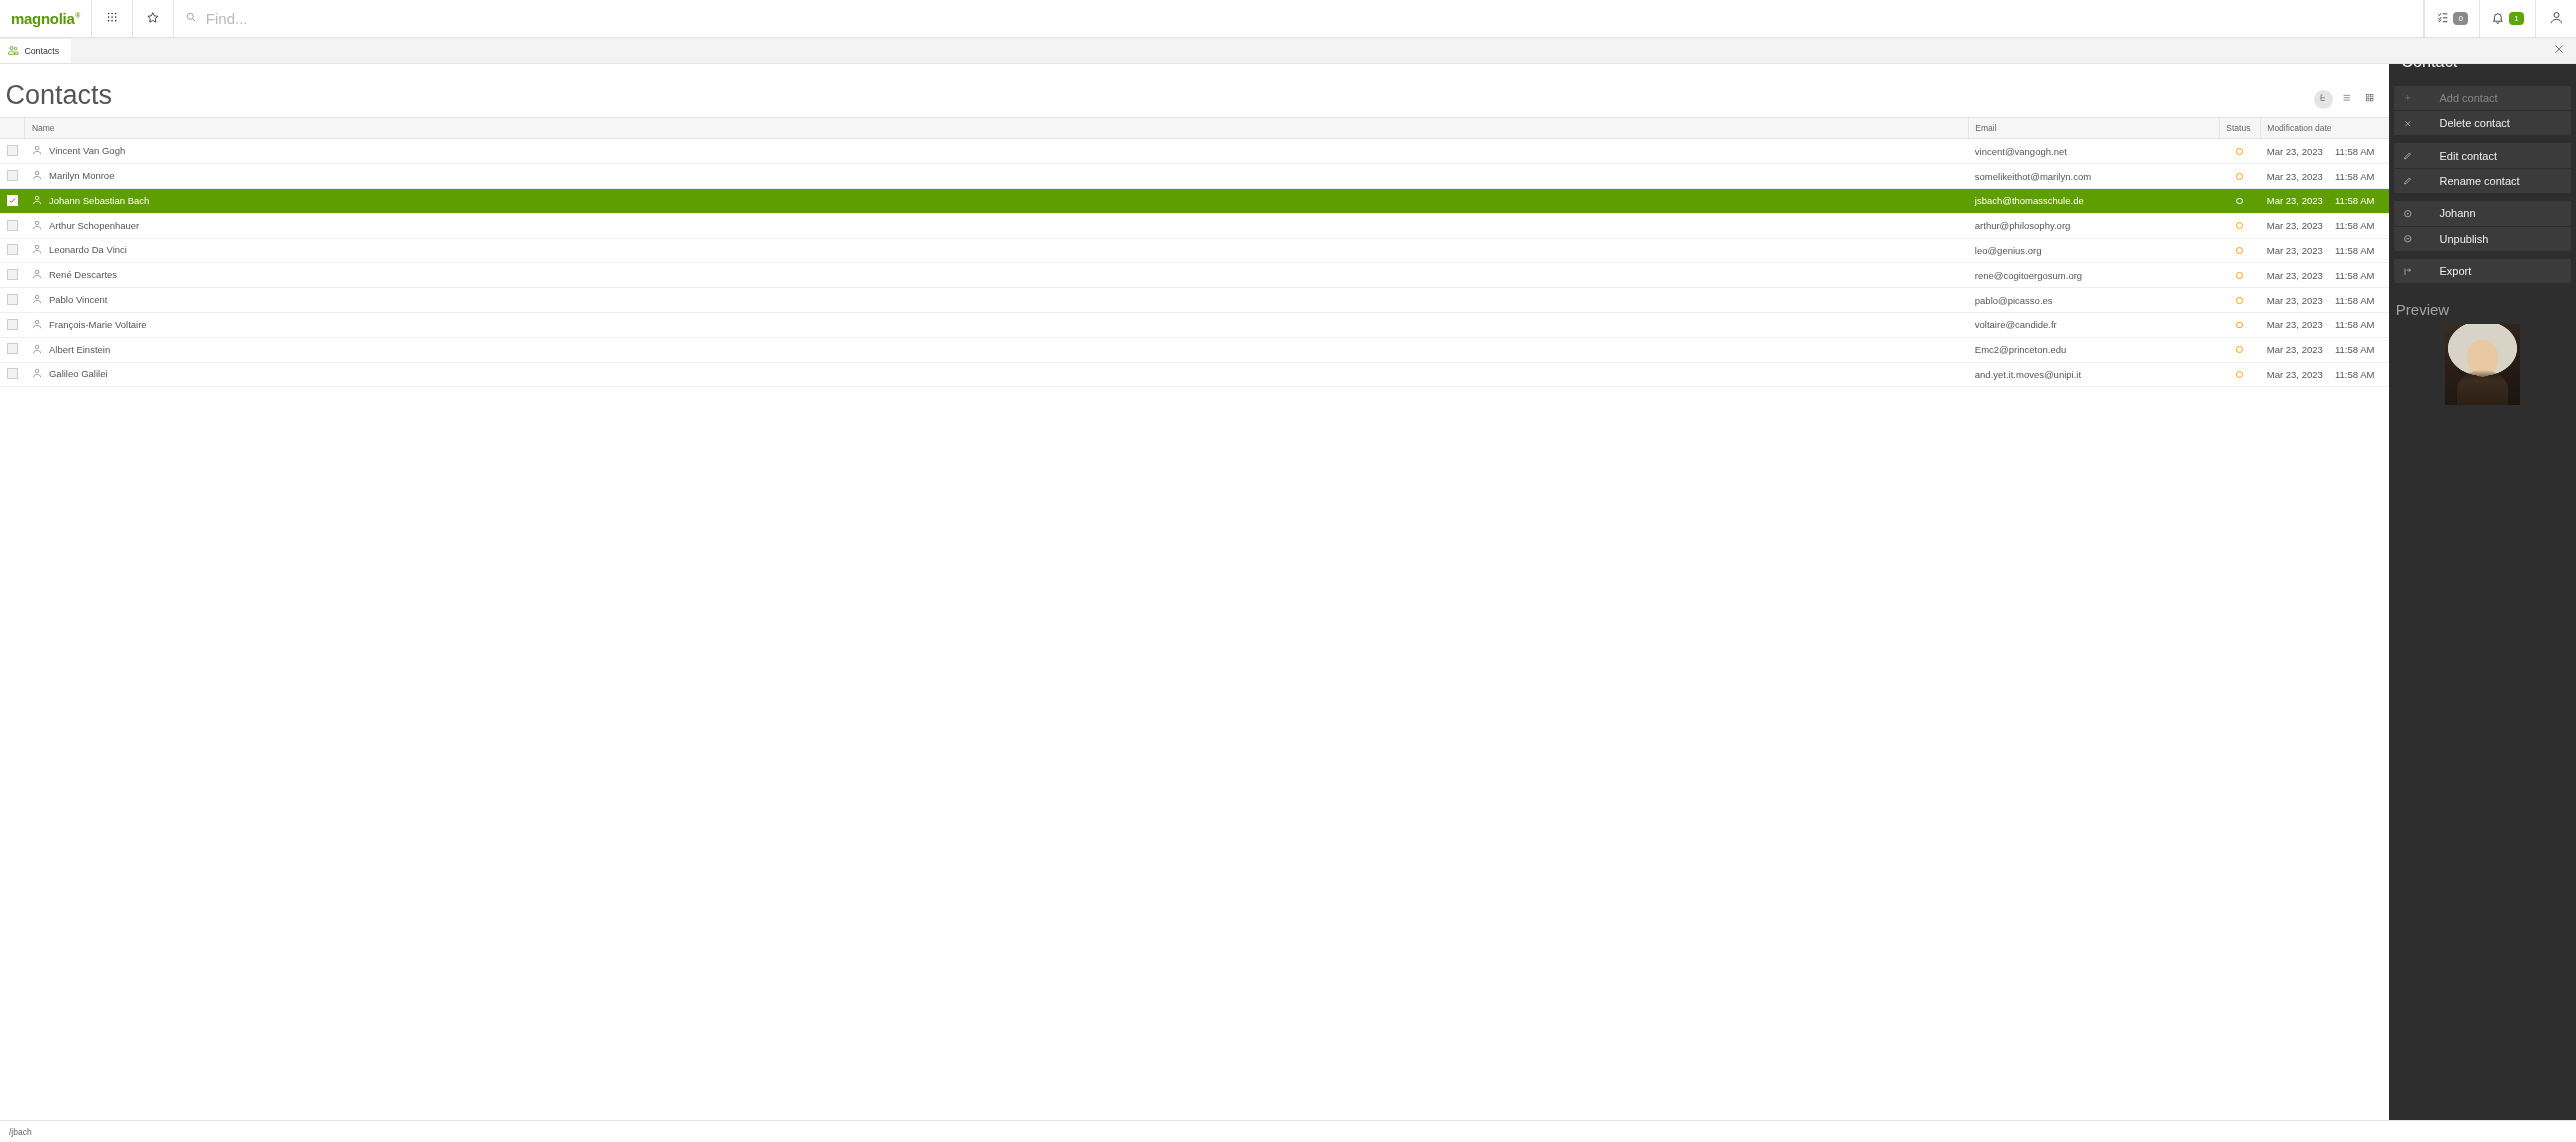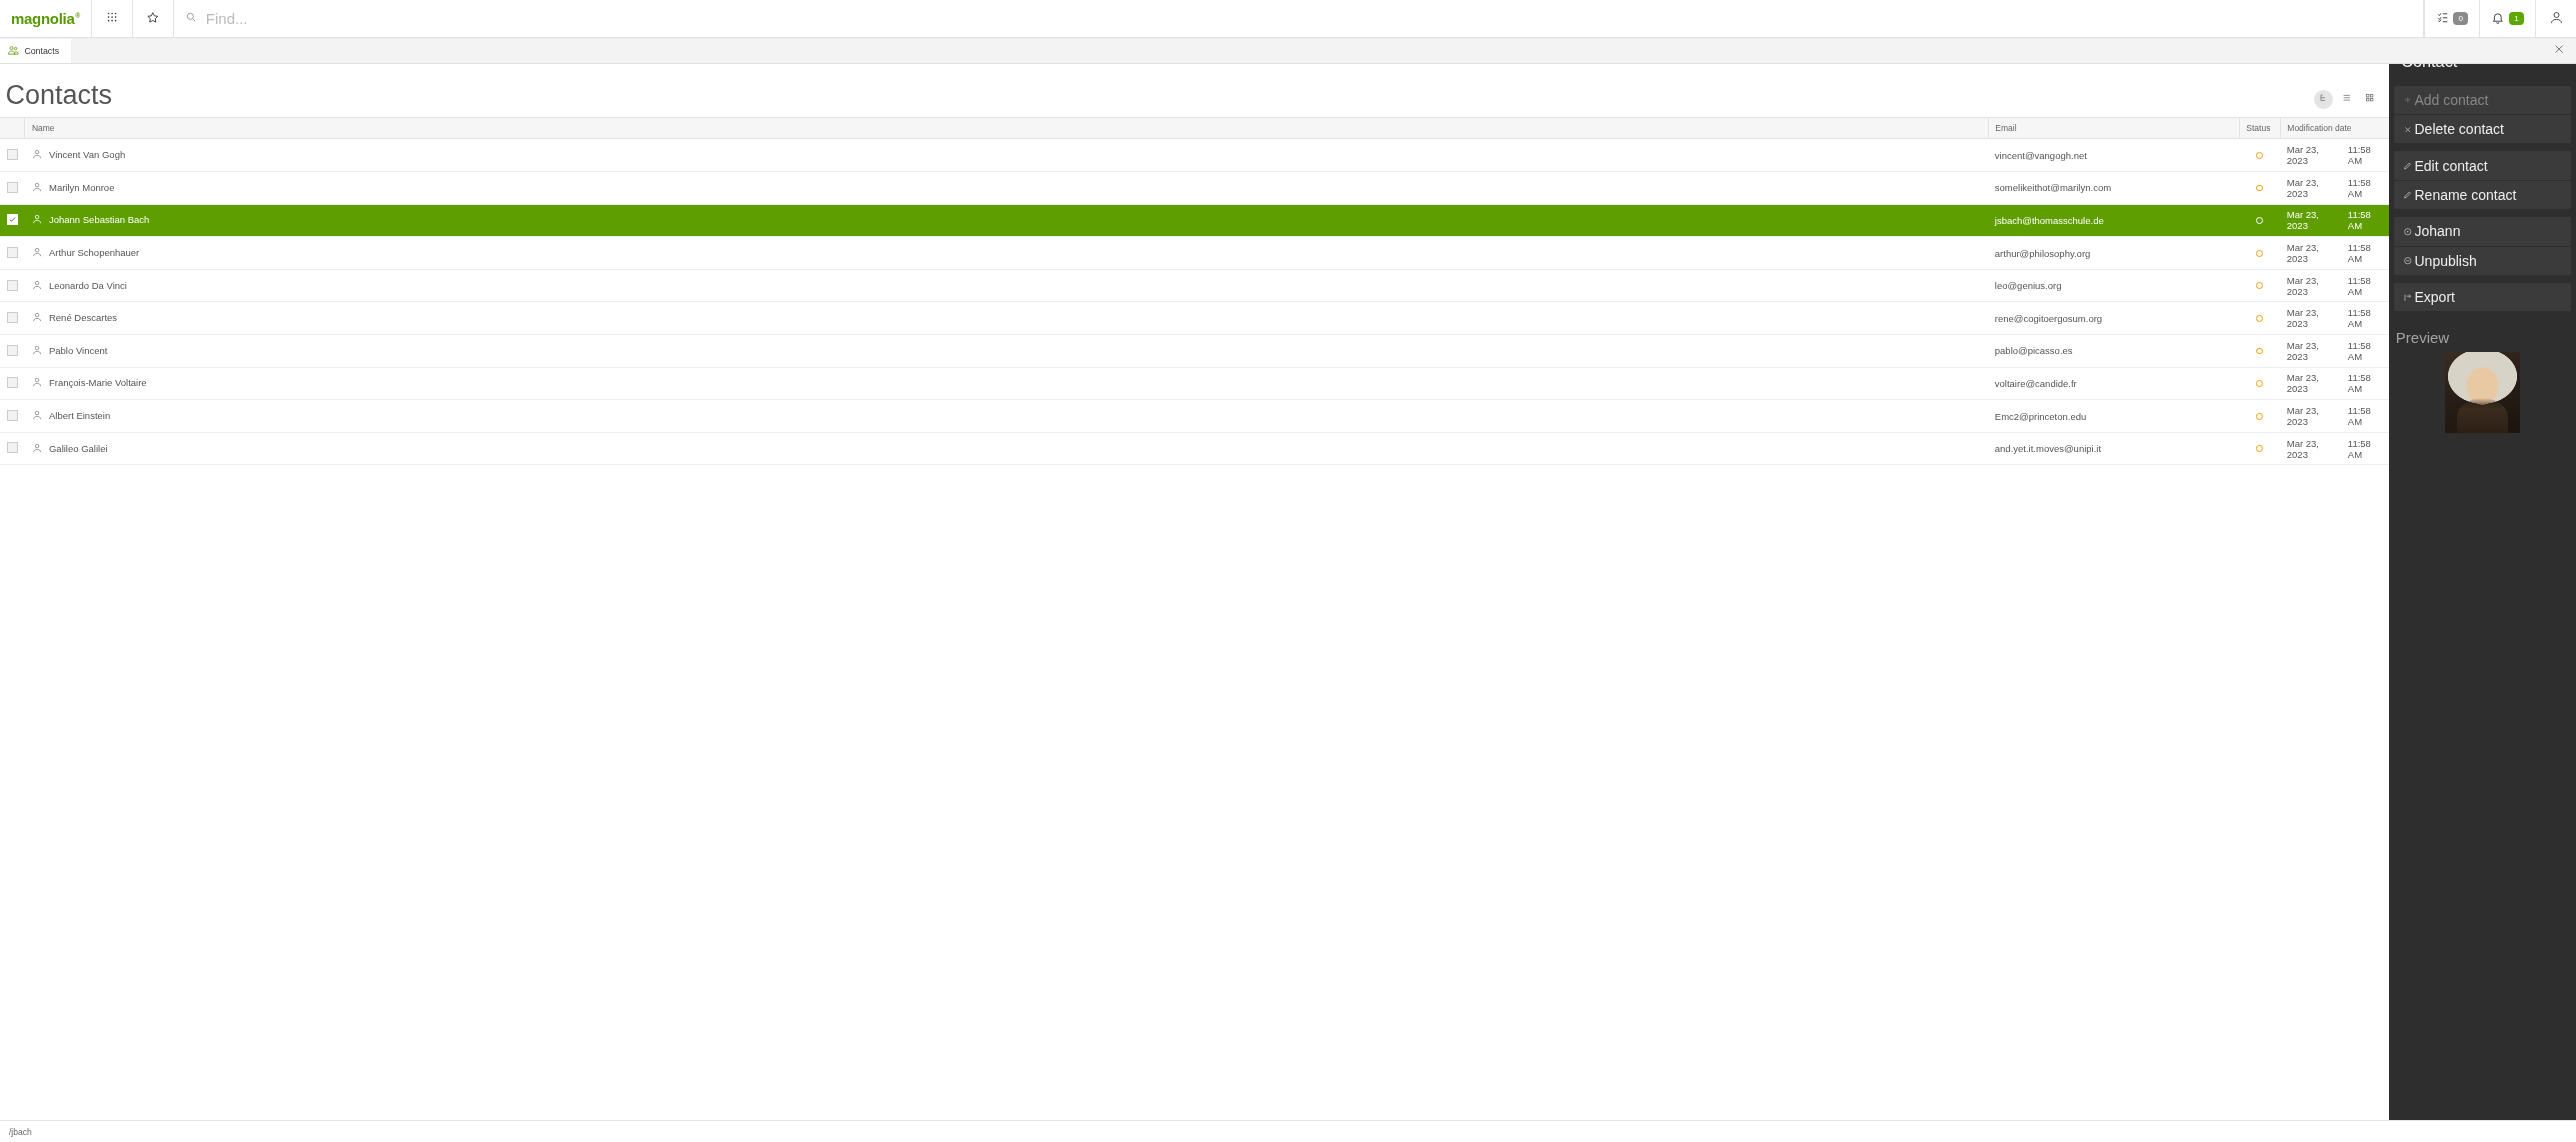--- a/index.html
+++ b/index.html
@@ -200,38 +200,38 @@
     border: 1.4px solid var(--amber);
     border-radius: 50%;
     display: inline-block;
   }
   tr.selected .status-dot { border-color: #fff; }
 
   .col-check { width: 20.4px; }
   .col-name {}
   .col-email { width: 251px; }
   .col-status { width: 41px; text-align: center; margin-top: 32px; }
-  .col-date { width: 109px; }
+  .col-date { width: 129px; }
   .date-cell { display: flex; gap: 12.2px; }
 
   
   .panel-title-row {
     display:flex; align-items:center; justify-content:space-between;
     padding: 13.6px 12.2px 15px 12.2px;
   }
   .panel-title {
     font-size: 16.3px; font-weight: 300; color: #f5f5f5;
   }
   .panel-sections { padding: 0 5.4px 11px 5.4px; display:flex; flex-direction:column; gap:8.1px; }
   .section { display:flex; flex-direction:column; gap:1.4px; }
   .action-item {
-    display: flex; align-items: center; gap: 1px;
+    display: flex; align-items: center; gap: 26px;
     background: var(--dark-panel-item);
     padding: 6.1px 8.1px;
-    font-size: 14px;
+    font-size: 11px;
     color: #eee;
     cursor: pointer;
     border-radius: 1.4px;
   }
   .action-item.disabled { color: #888; cursor: default; }
   .action-item .a-icon { width: 11px; display:flex; justify-content:center; color:#ccc; }
   .action-item.disabled .a-icon { color:#777; }
 
   .preview-title {
     font-size: 15px; font-weight: 400;

